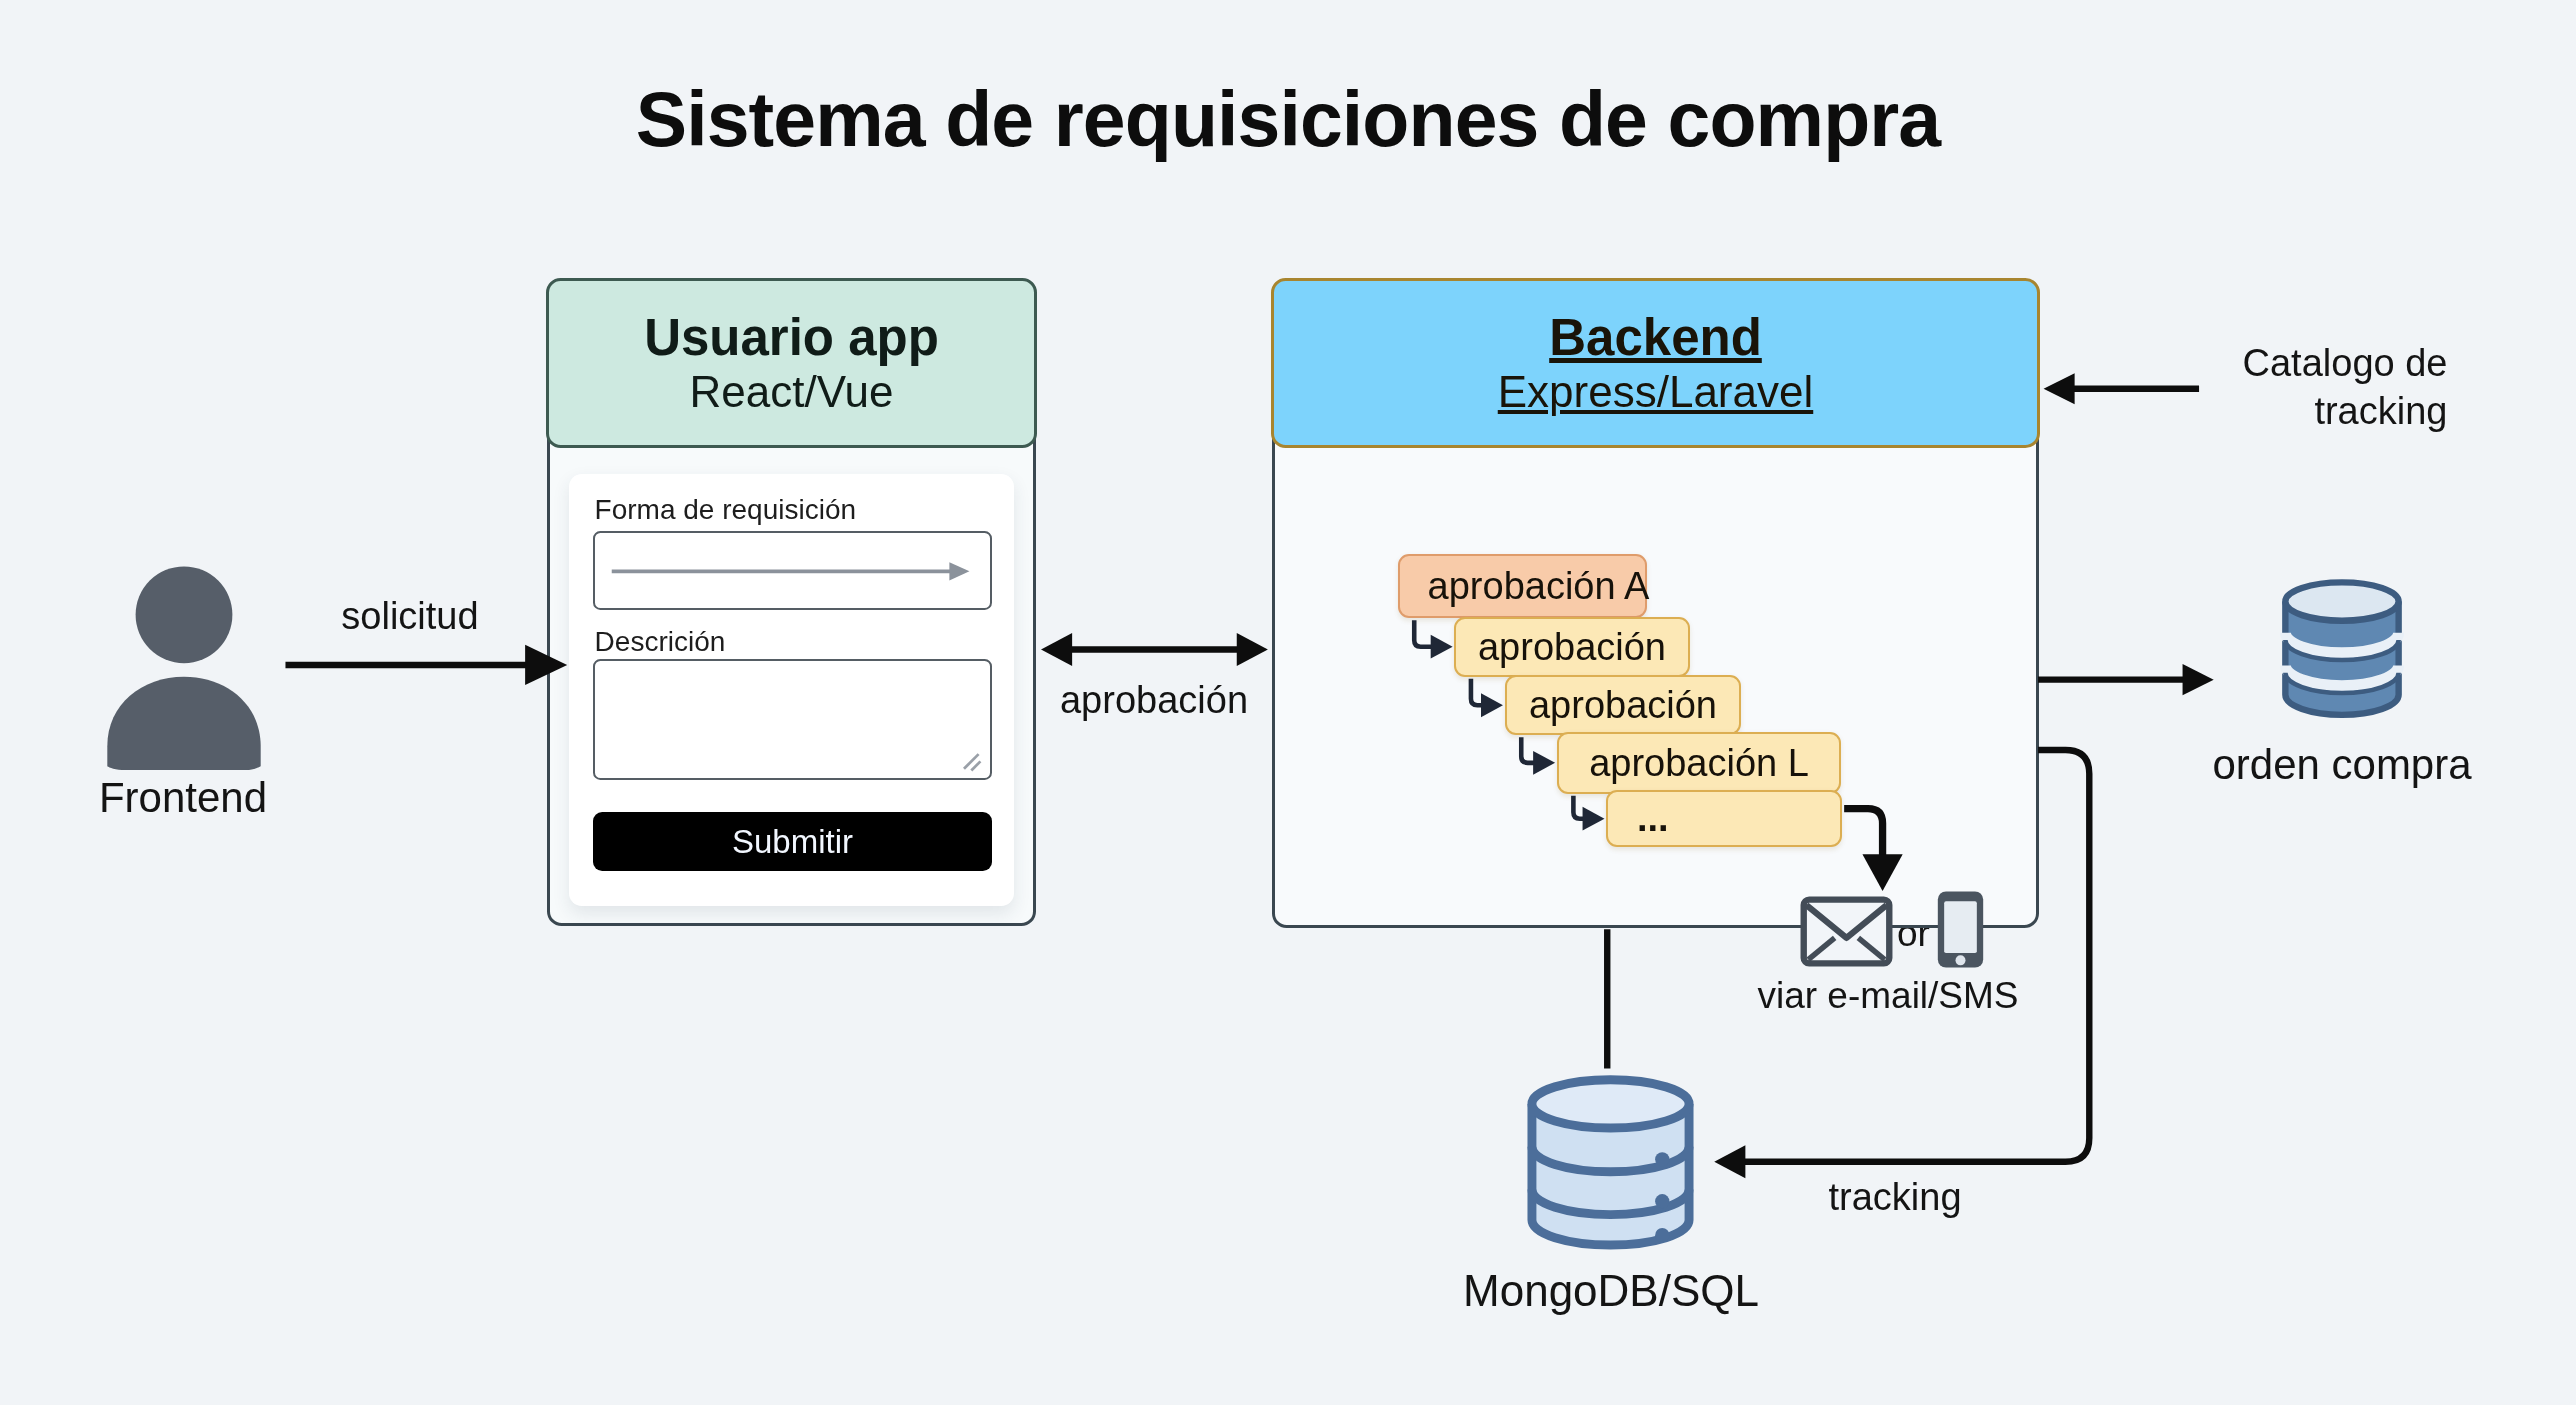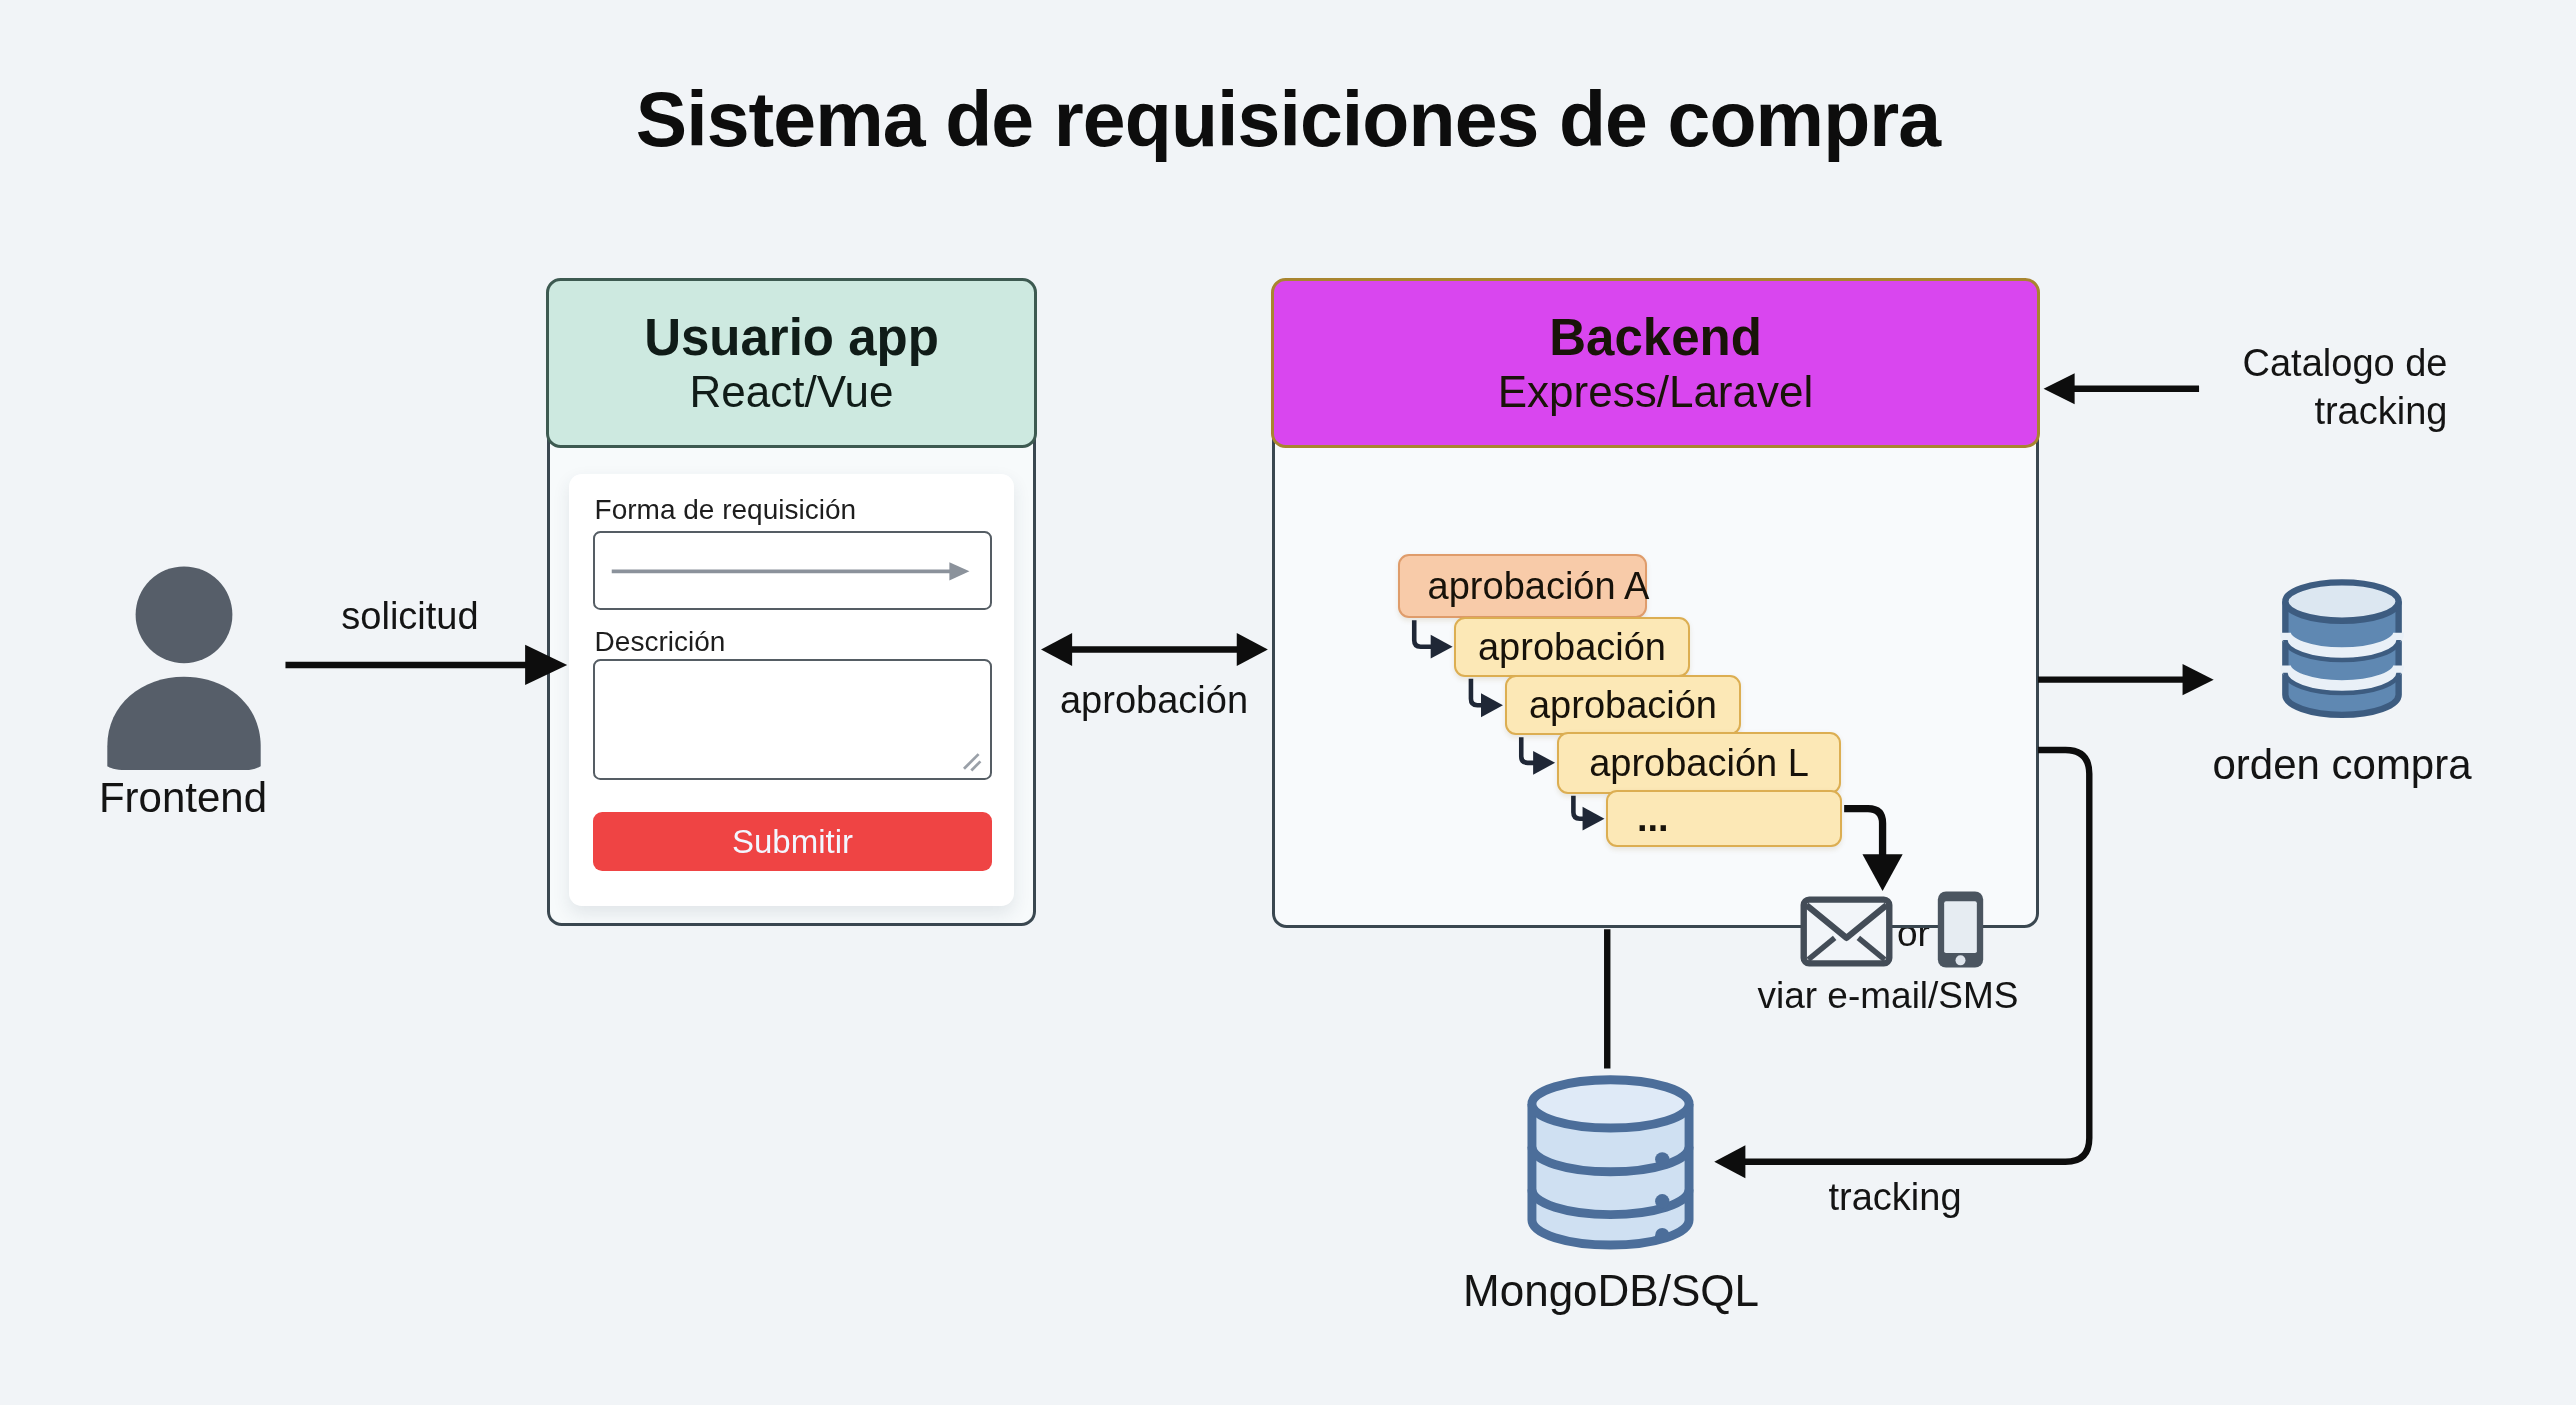--- a/index.html
+++ b/index.html
@@ -27,37 +27,37 @@
     border:3.7px solid #3a4750;border-radius:14.6px;background:#f7fafb;
     box-sizing:border-box;
   }
   .node-header{
     position:absolute;left:-3.7px;top:-3.7px;right:-3.7px;height:170px;
     border-radius:14.6px;box-sizing:border-box;
     display:flex;flex-direction:column;align-items:center;justify-content:center;
     line-height:1.15;
   }
   .frontend-header{background:#cde9e0;border:3.7px solid #3d5a51;color:#101c18;}
-  .backend-header{background:#d946ef;border:3.7px solid #a8852f;color:#191409;}
+  .backend-header{background:#7dd3fc;border:3.7px solid #a8852f;color:#191409;text-decoration:underline;}
   .node-header .h-title{font-size:51px;font-weight:700;}
   .node-header .h-sub{font-size:44px;font-weight:400;}
 
   
   .form-card{
     left:569px;top:474px;width:445px;height:432px;background:#ffffff;
     border-radius:12.8px;box-shadow:0 7.3px 16.5px rgba(40,60,80,.10);
   }
   .form-label{position:absolute;left:25.6px;font-size:28px;color:#1d1d1d;}
   .field{
     position:absolute;left:24px;width:399px;box-sizing:border-box;
     background:#fff;border:2.7px solid #555d64;border-radius:7.3px;
   }
   .btn-submit{
     position:absolute;left:24px;top:338px;width:399px;height:59px;
-    background:#ef4444;border-radius:9.1px;border:none;
+    background:#000000;border-radius:9.1px;border:none;
     color:#f2f7ff;font-size:33px;font-family:inherit;
     display:flex;align-items:center;justify-content:center;
   }
 
   
   .appr{
     position:absolute;box-sizing:border-box;border-radius:11px;
     display:flex;align-items:center;justify-content:center;
     font-size:38px;color:#17120a;white-space:nowrap;
     border:2.7px solid #dcae52;background:#fce8b6;

